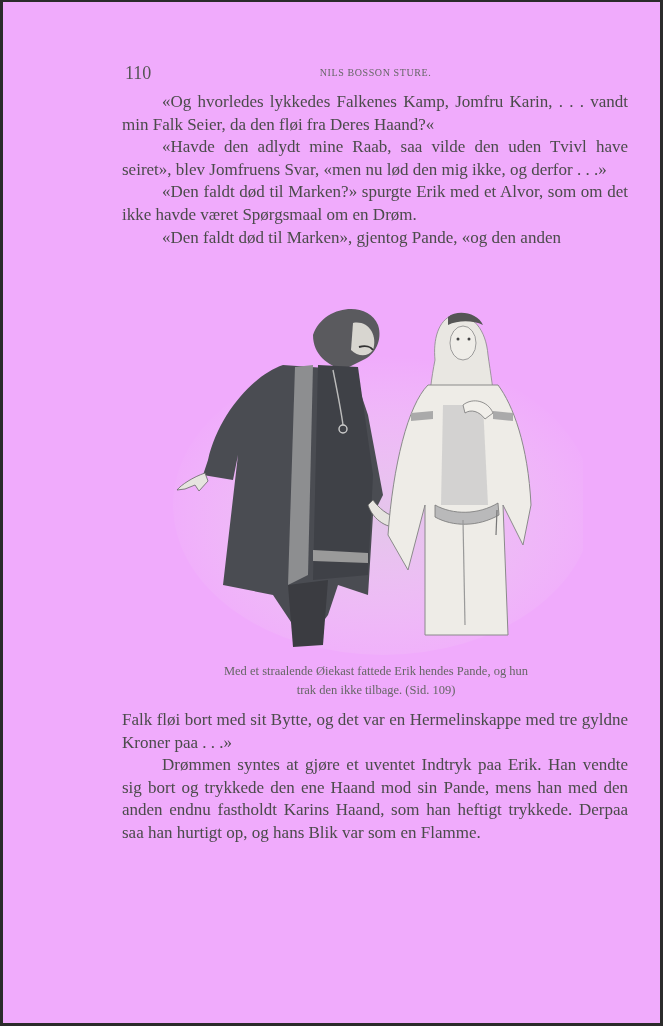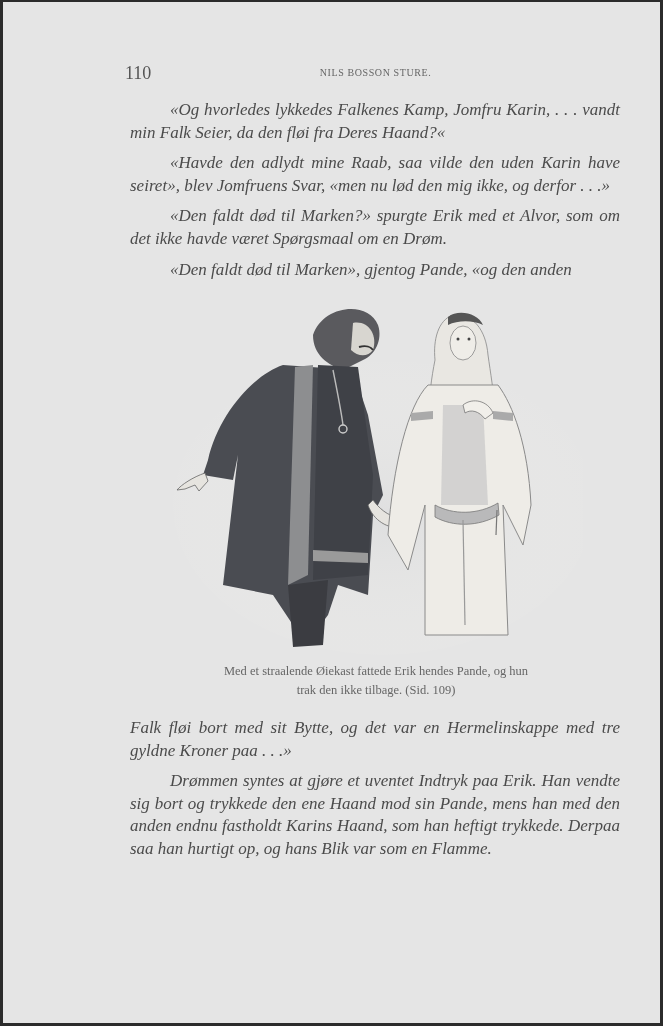--- a/index.html
+++ b/index.html
@@ -5,38 +5,38 @@
   html, body { margin: 0; padding: 0; }
   body {
     width: 663px; height: 1026px; overflow: hidden;
     background: #2b2b2b;
     position: relative;
     font-family: "Liberation Serif", "DejaVu Serif", serif;
   }
   .page {
     position: absolute; left: 3px; top: 2px;
     width: 657px; height: 1021px;
-    background: #e5e5e5;
+    background: #f0abfc;
     color: #4a4a4a;
   }
   .page-number {
     position: absolute; left: 122px; top: 61px;
     font-size: 18px; color: #555;
   }
   .running-head {
     position: absolute; left: 0; width: 745px; top: 65px;
     text-align: center;
     font-size: 10px; letter-spacing: 0.6px; color: #666;
   }
   .text-block {
     position: absolute; left: 119px; width: 506px;
     font-size: 17px; line-height: 22.6px;
     text-align: justify; color: #4b4b4b;
   }
-  .text-block p { margin: 8px; font-style: italic; }
+  .text-block p { margin: 0; }
   .text-block p.indent { text-indent: 40px; }
   .text-block p.noindent { text-indent: 0; }
   .block-top { top: 89px; }
   .block-bottom { top: 707px; }
   .figure {
     position: absolute; left: 160px; top: 293px;
     width: 420px; height: 360px;
   }
   .figure svg { width: 100%; height: 100%; display: block; }
   .caption {
@@ -47,21 +47,21 @@
 </head>
 <body>
 
 <div class="page">
 
   <div class="page-number">110</div>
   <div class="running-head">NILS BOSSON STURE.</div>
 
   <div class="text-block block-top">
     <p class="indent">«Og hvorledes lykkedes Falkenes Kamp, Jomfru Karin, . . . vandt min Falk Seier, da den fløi fra Deres Haand?«</p>
-    <p class="indent">«Havde den adlydt mine Raab, saa vilde den uden Karin have seiret», blev Jomfruens Svar, «men nu lød den mig ikke, og derfor . . .»</p>
+    <p class="indent">«Havde den adlydt mine Raab, saa vilde den uden Tvivl have seiret», blev Jomfruens Svar, «men nu lød den mig ikke, og derfor . . .»</p>
     <p class="indent">«Den faldt død til Marken?» spurgte Erik med et Alvor, som om det ikke havde været Spørgsmaal om en Drøm.</p>
     <p class="indent">«Den faldt død til Marken», gjentog Pande, «og den anden</p>
   </div>
 
   <div class="figure">
     <svg viewBox="0 0 420 360">
       <defs>
         <radialGradient id="haze" cx="50%" cy="55%" r="55%">
           <stop offset="0%" stop-color="#d9dadb" stop-opacity="0.55"></stop>
           <stop offset="100%" stop-color="#f4f3ee" stop-opacity="0"></stop>

